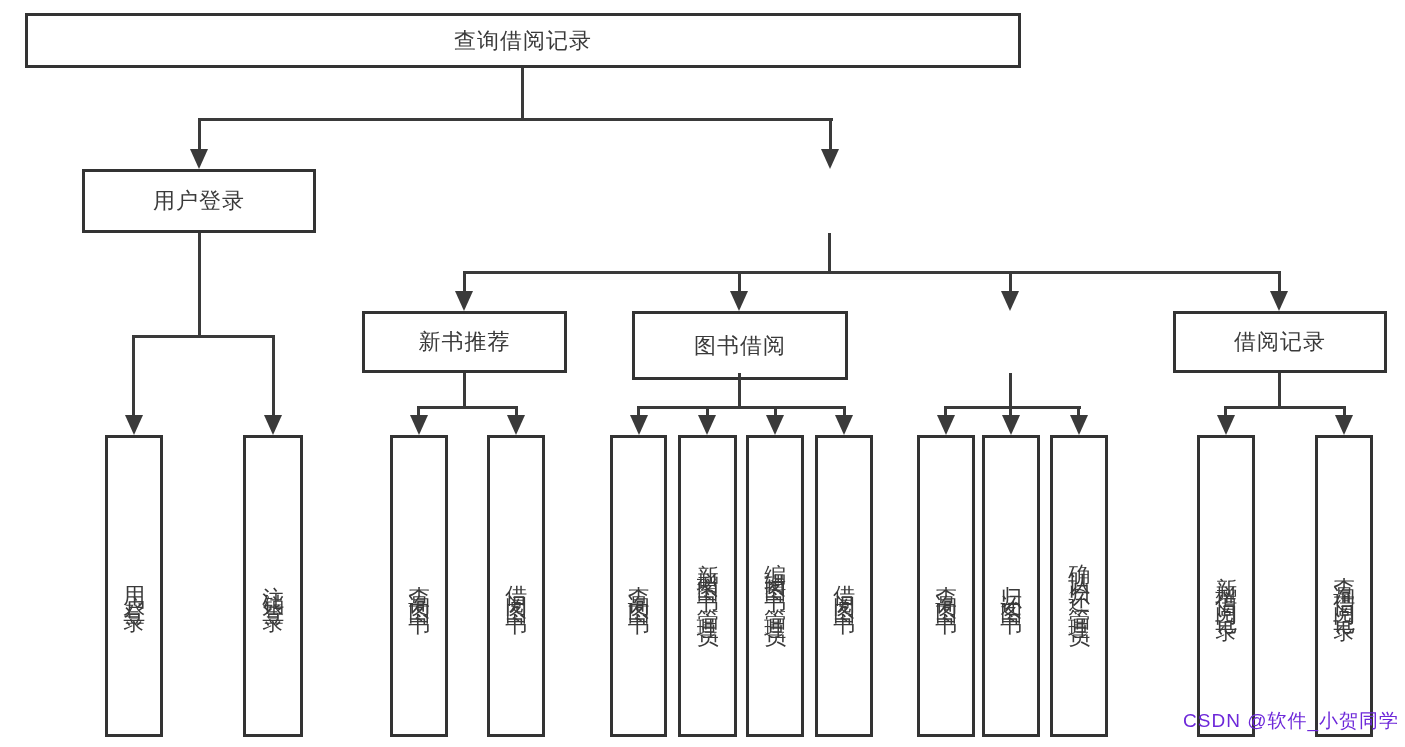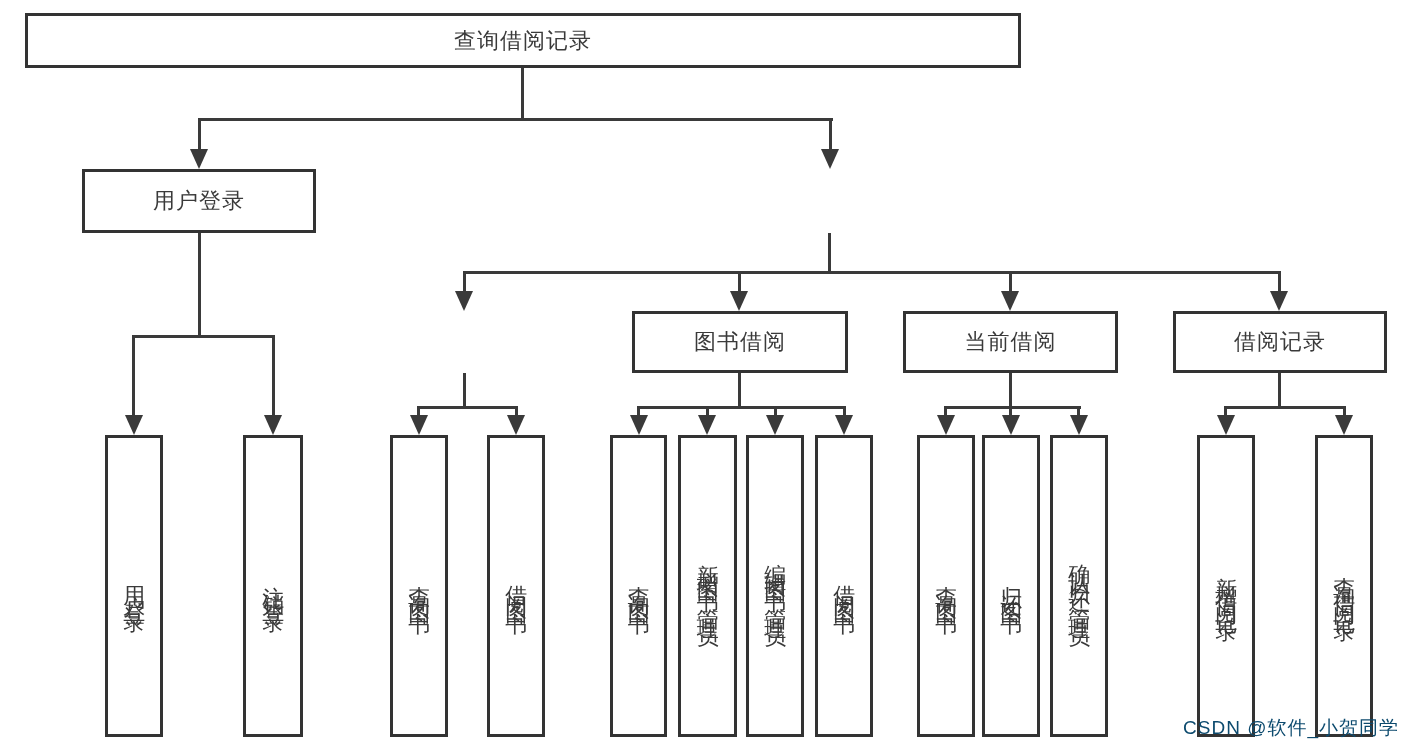--- a/index.html
+++ b/index.html
@@ -21,42 +21,42 @@
     writing-mode:vertical-rl;text-orientation:mixed;
     font-size:22px;color:#3a3a3a;letter-spacing:9px;line-height:1.2;
   }
   .ln{position:absolute;background:#3a3a3a;}
   .arrow{
     position:absolute;width:0;height:0;
     border-left:9px solid transparent;border-right:9px solid transparent;
     border-top:20px solid #3a3a3a;
   }
   .watermark{
-    position:absolute;right:6px;bottom:6px;font-size:19px;color:#0c4a6e;
+    position:absolute;right:6px;bottom:13px;font-size:19px;color:#6d28d9;
     letter-spacing:1px;z-index:10;
   }
 </style>
 </head>
 <body>
 
 <div class="canvas">
 
   <div class="node" style="left:25px;top:13px;width:996px;height:55px">
     <span>查询借阅记录</span>
   </div>
 
   <div class="node" style="left:82px;top:169px;width:234px;height:64px">
     <span>用户登录</span>
   </div>
 
-  <div class="node" style="left:632px;top:311px;width:216px;height:62px">
+  <div class="node" style="left:362px;top:311px;width:205px;height:62px">
+    <span>新书推荐</span>
+  </div>
+  <div class="node" style="left:632px;top:311px;width:216px;height:69px">
     <span>图书借阅</span>
-  </div>
-  <div class="node" style="left:903px;top:311px;width:215px;height:62px">
-    <span>当前借阅</span>
   </div>
   <div class="node" style="left:1173px;top:311px;width:214px;height:62px">
     <span>借阅记录</span>
   </div>
 
   <div class="leaf" style="left:105px;width:58px">
     <span>用户登录</span>
   </div>
   <div class="leaf" style="left:243px;width:60px">
     <span>注销登录</span>

